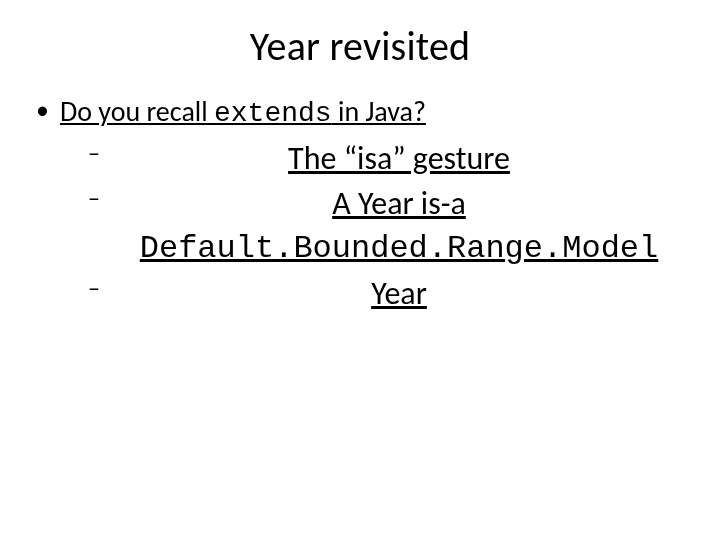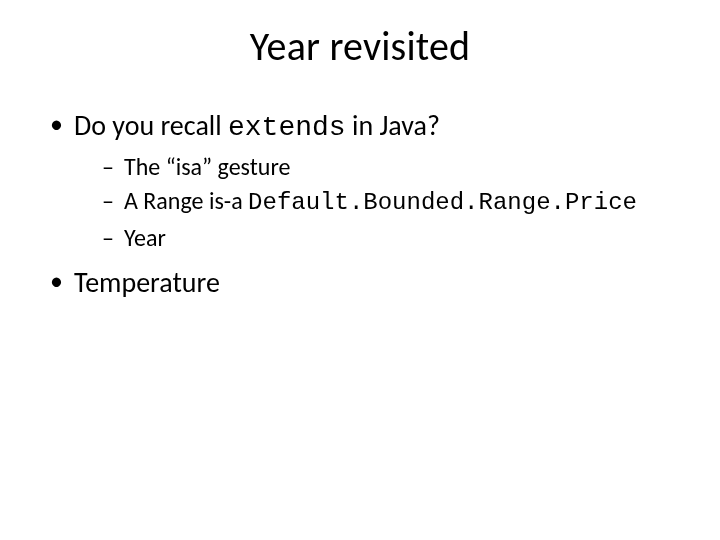--- a/index.html
+++ b/index.html
@@ -25,41 +25,43 @@
     padding-bottom: 10px;
     letter-spacing: 0.2px;
   }
   .body {
     padding: 10px 30px 0 30px;
     font-size: 28px;
     line-height: 1.35;
   }
   ul.level1 {
     list-style: none;
-    margin: 16px;
+    margin: 2px;
     padding: 0;
+    text-decoration: underline;
   }
   ul.level1 > li {
     position: relative;
     padding-left: 28px;
     margin-bottom: 4px;
   }
   ul.level1 > li::before {
     content: "•";
     position: absolute;
     left: 4px;
     top: 0;
     font-size: 26px;
     line-height: 1.35;
   }
   ul.level2 {
     list-style: none;
     margin: 4px 0 10px 0;
     padding: 0 0 0 28px;
-    font-size: 24px;
+    font-size: 32px;
+    text-align: center;
   }
   ul.level2 > li {
     position: relative;
     padding-left: 22px;
     margin-bottom: 2px;
   }
   ul.level2 > li::before {
     content: "–";
     position: absolute;
     left: 0;
@@ -81,29 +83,26 @@
     <ul class="level1">
 
       <li>
         <span>Do you recall </span><span class="mono">extends</span><span>  in Java?</span>
 
         <ul class="level2">
           <li>
             <span>The “isa” gesture</span>
           </li>
           <li>
-            <span>A Range is-a </span><span class="mono">Default.Bounded.Range.Price</span>
+            <span>A Year is-a </span><span class="mono">Default.Bounded.Range.Model</span>
           </li>
           <li>
             <span>Year</span>
           </li>
         </ul>
       </li>
 
-      <li>
-        <span>Temperature</span>
-      </li>
 
 
     </ul>
   </div>
 
 </div>
 
 </body></html>

